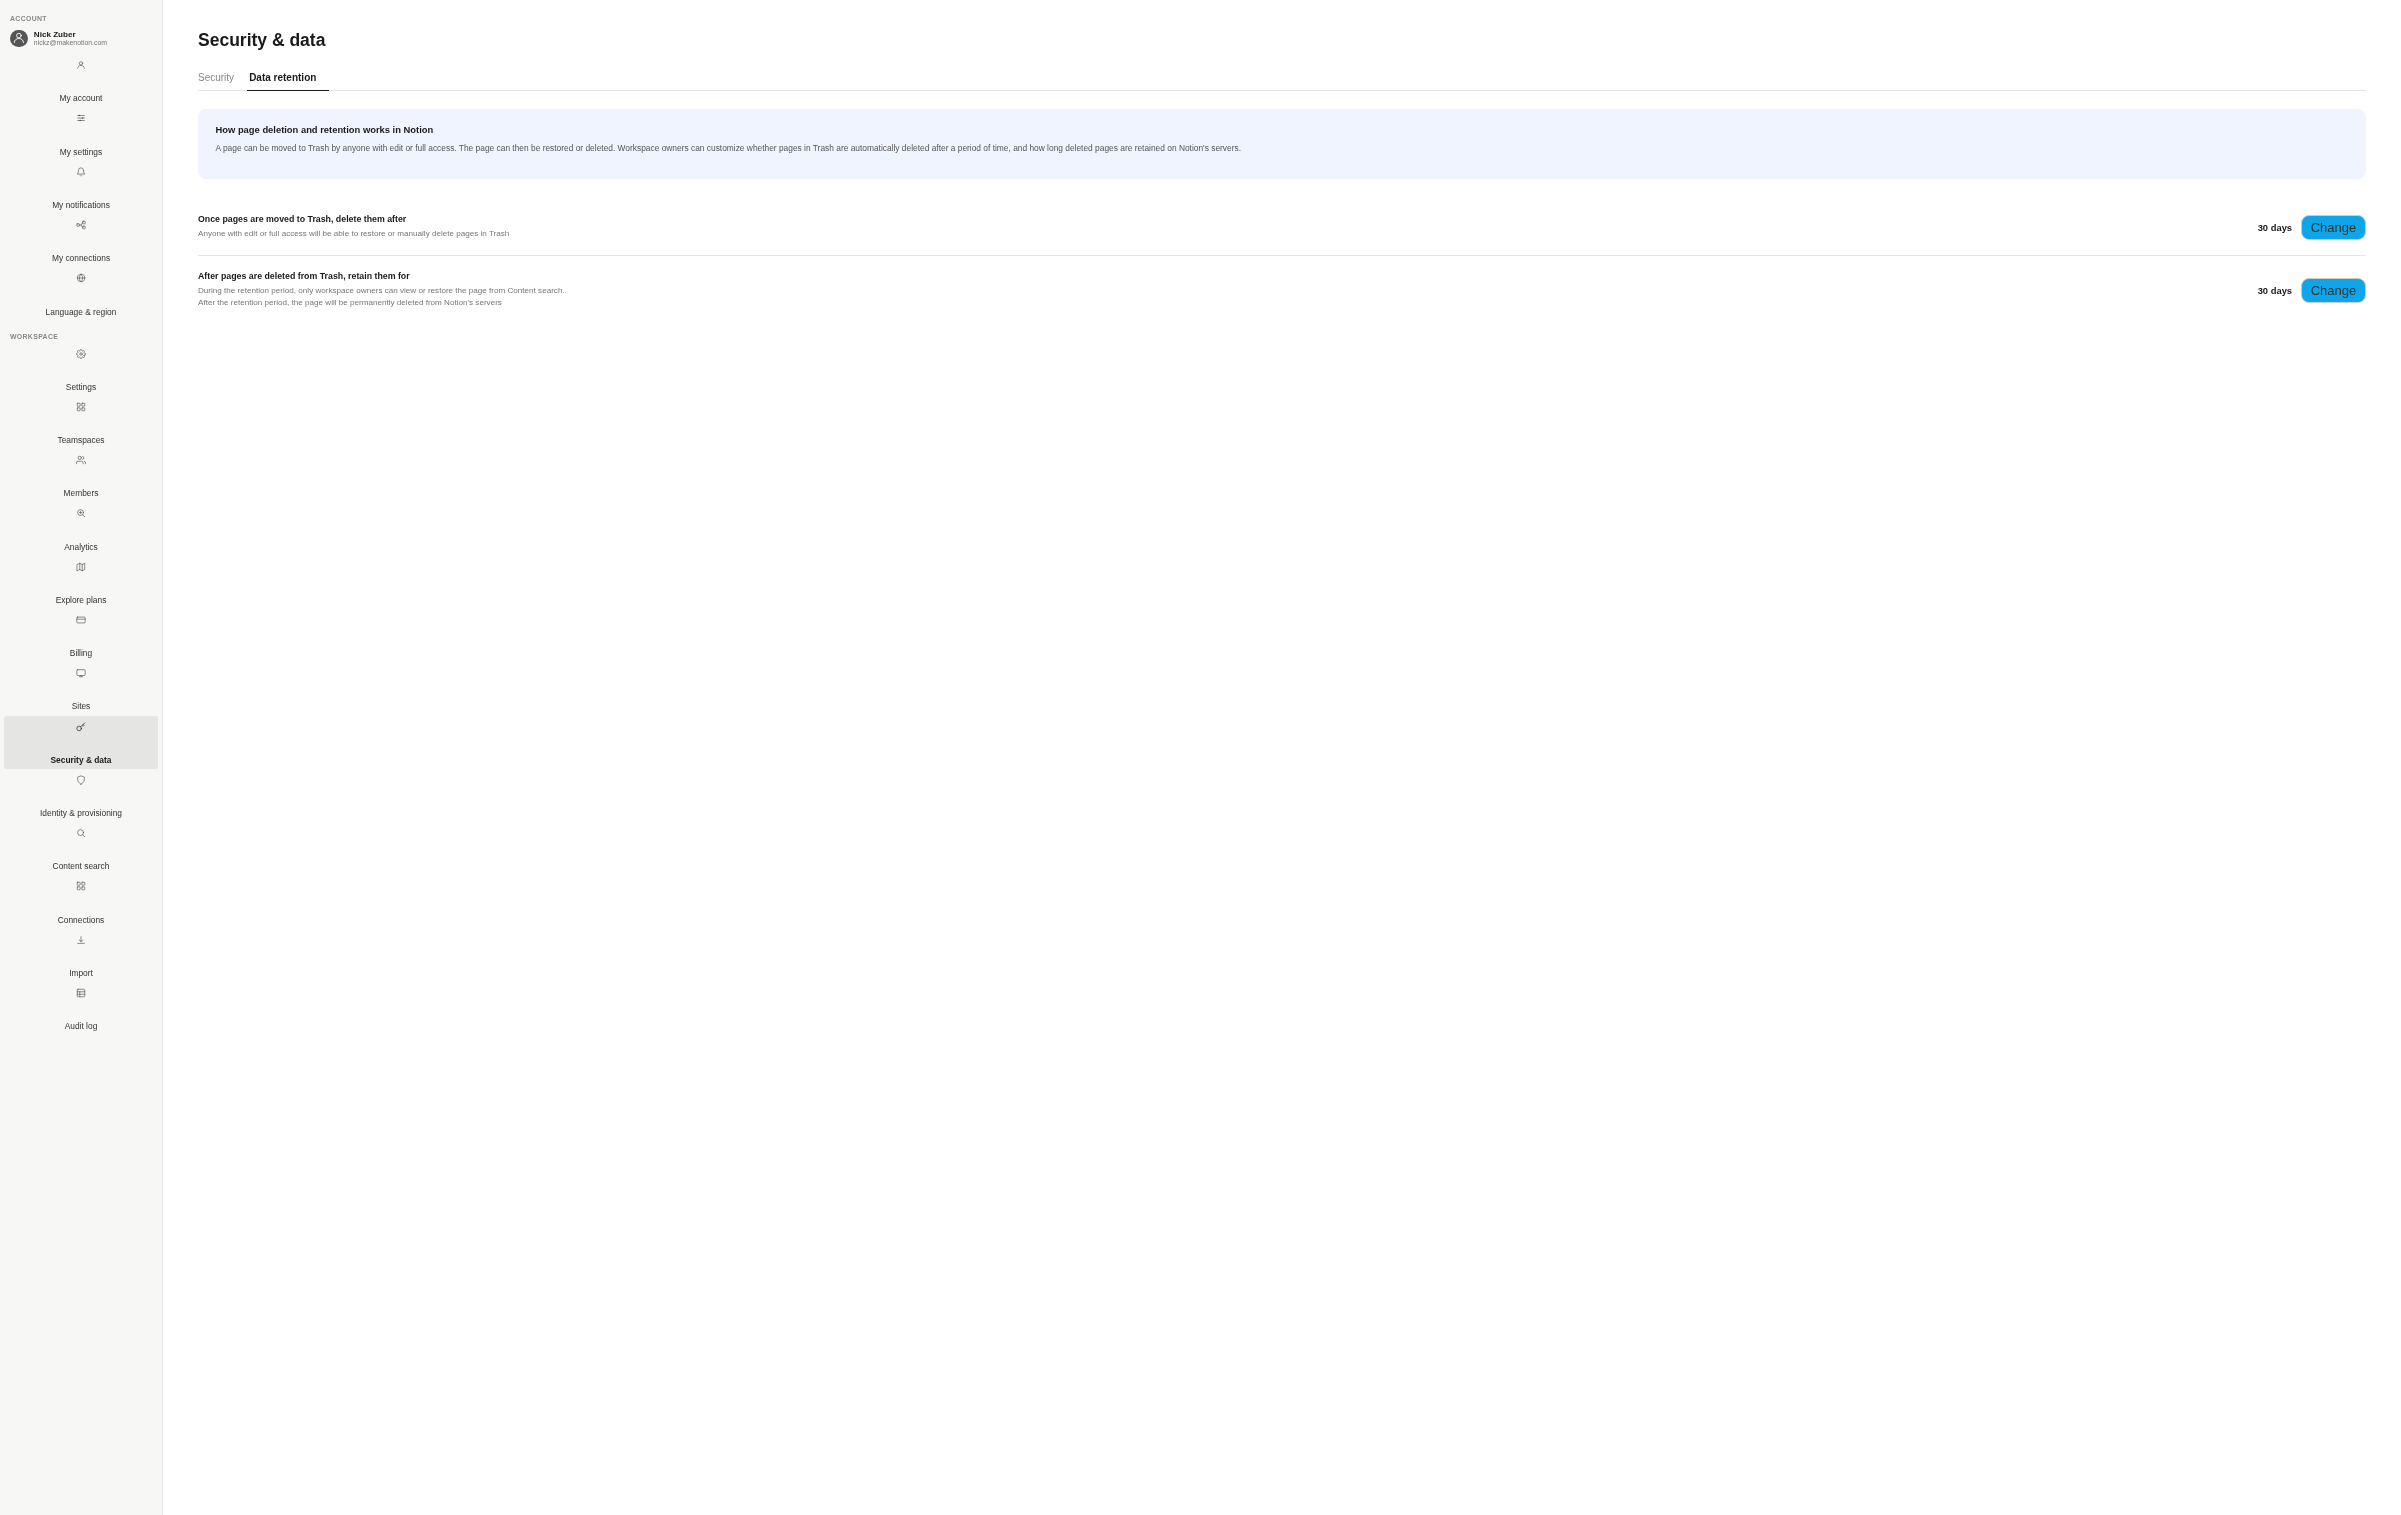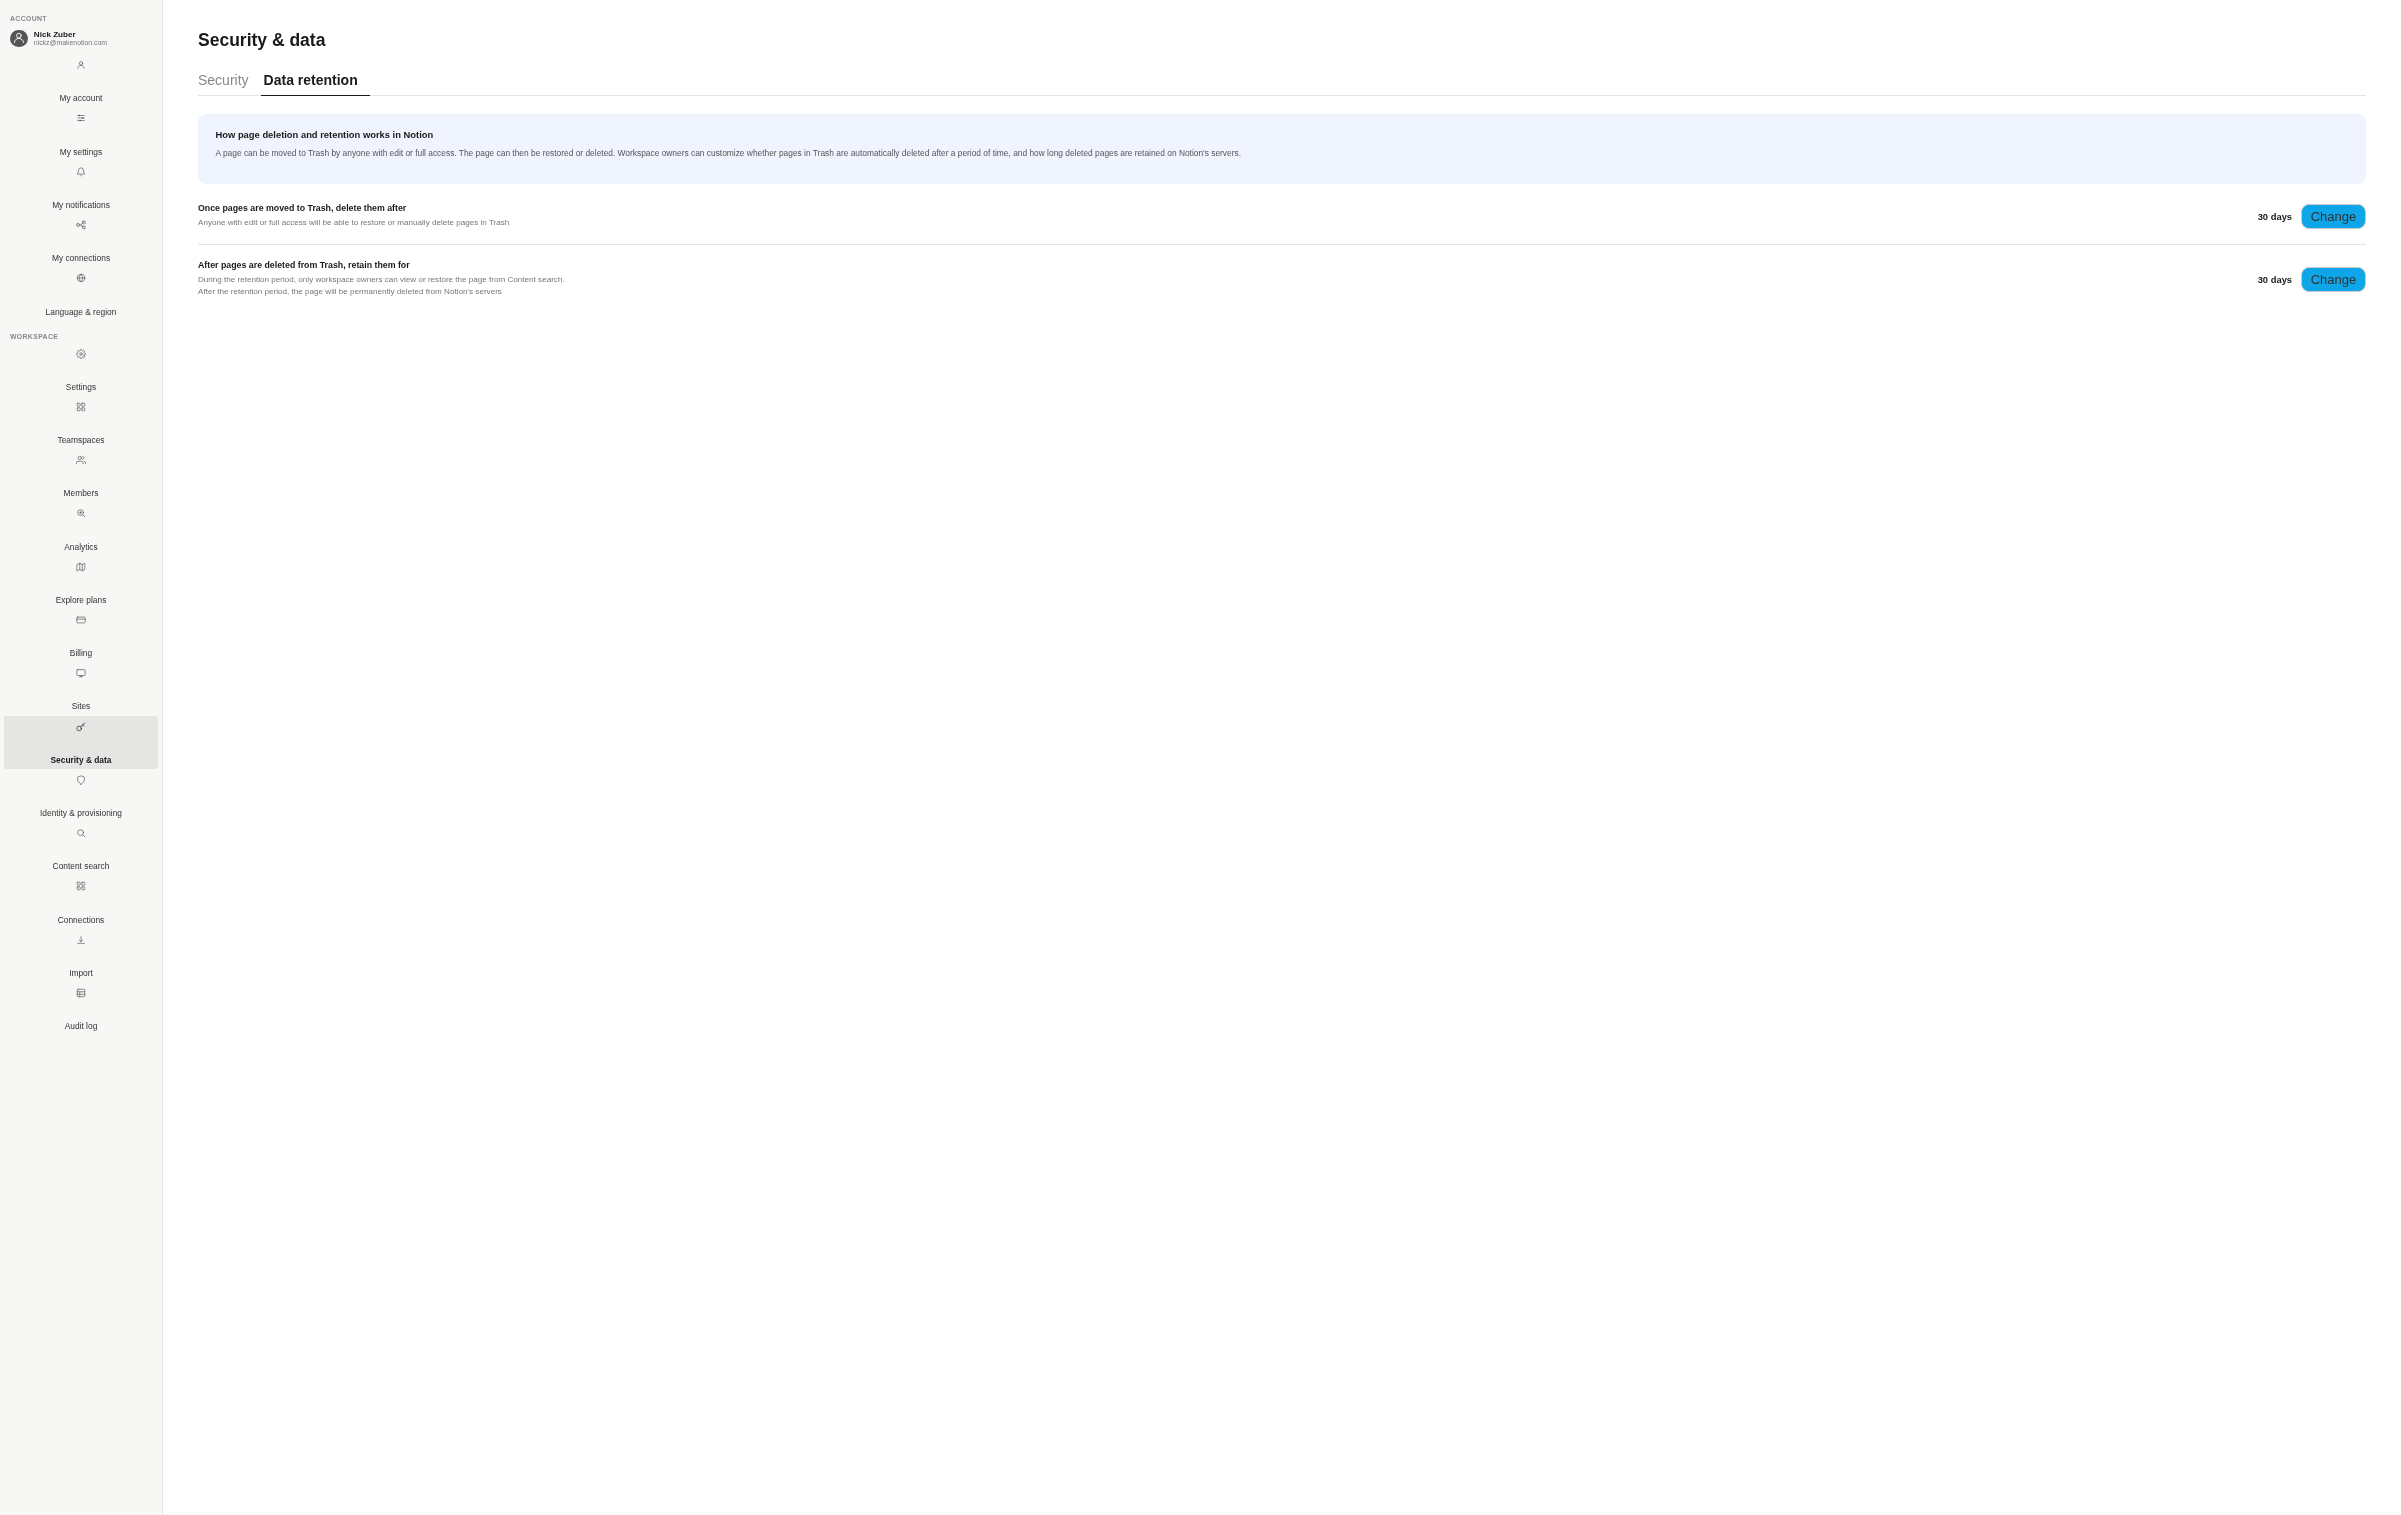--- a/index.html
+++ b/index.html
@@ -123,21 +123,21 @@
 
     .tabs {
       display: flex;
       border-bottom: 0.6px solid #e5e5e5;
       margin-bottom: 17.5px;
       gap: 0;
     }
 
     .tab {
       padding: 6.3px 12.5px 6.3px 2.5px;
-      font-size: 14px;
+      font-size: 10px;
       color: #888;
       cursor: pointer;
       border-bottom: 1.3px solid transparent;
       margin-bottom: -0.6px;
       transition: color 0.15s;
       text-align: right;
     }
 
     .tab:first-child {
       padding-left: 0;
@@ -147,21 +147,21 @@
       color: #1a1a1a;
       font-weight: 600;
       border-bottom: 1.3px solid #1a1a1a;
     }
 
     
     .info-box {
       background: #f0f4ff;
       border-radius: 8px;
       padding: 15px 17.5px;
-      margin-bottom: 4px;
+      margin-bottom: 20px;
     }
 
     .info-box-title {
       font-size: 9.4px;
       font-weight: 600;
       color: #1a1a1a;
       margin-bottom: 7.5px;
     }
 
     .info-box-desc {

